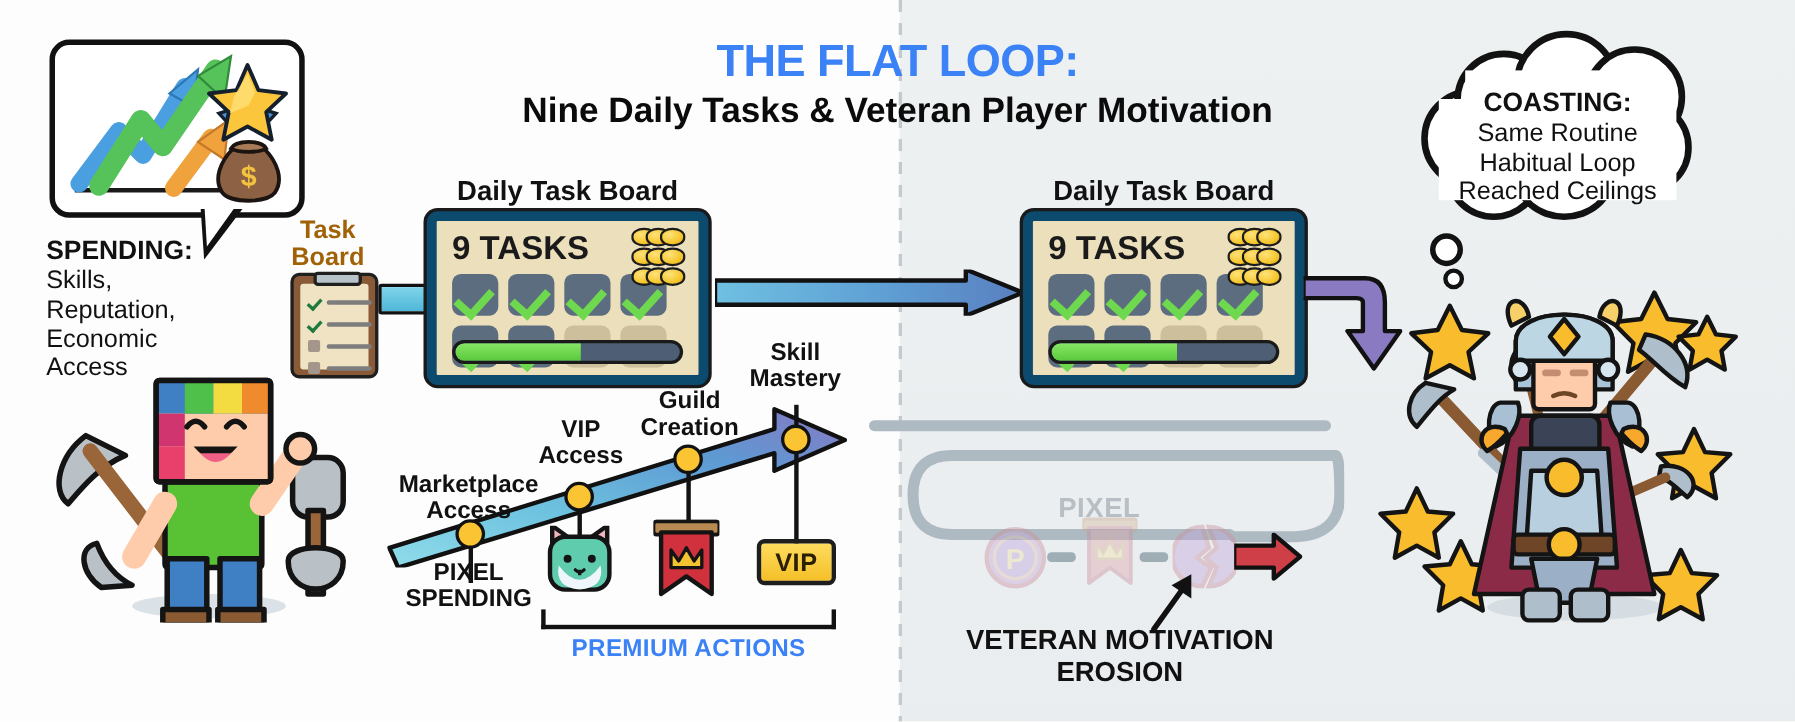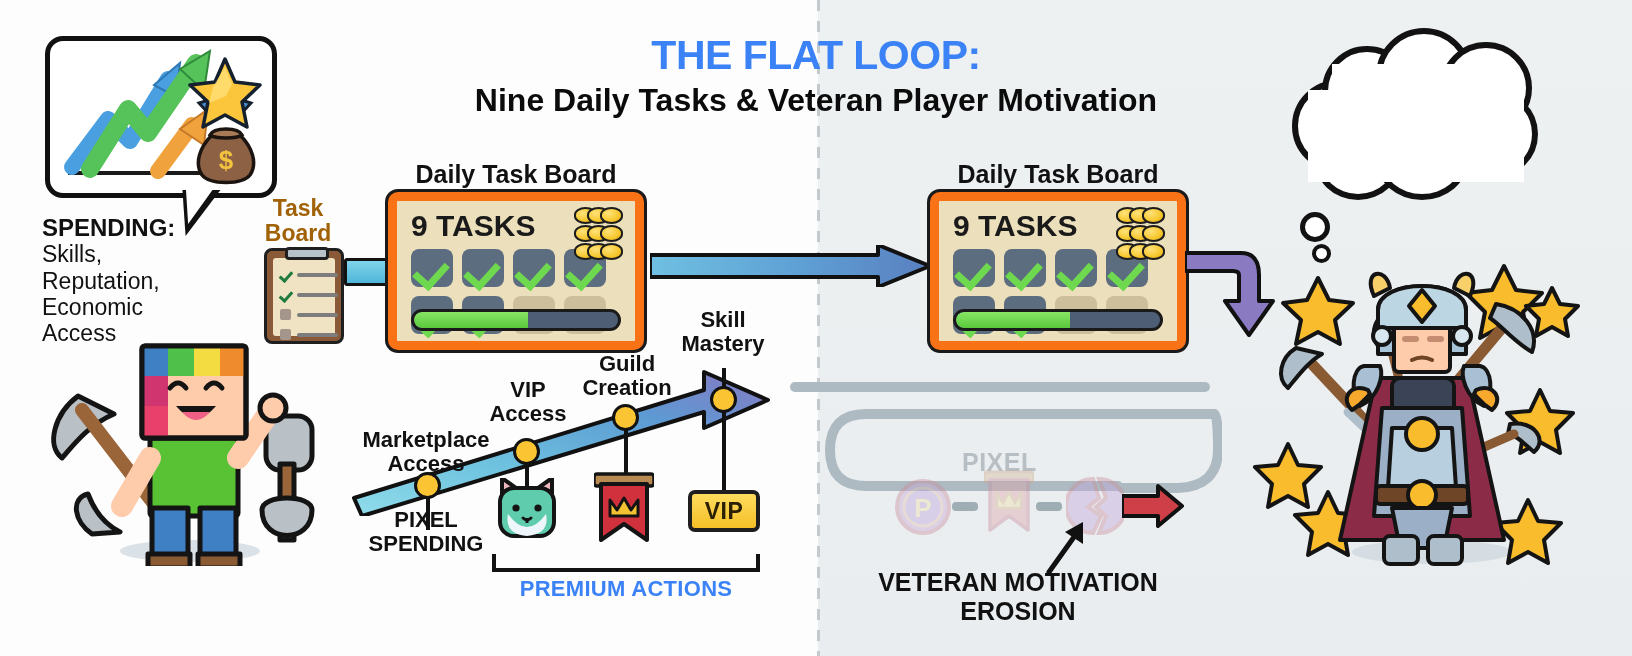--- a/index.html
+++ b/index.html
@@ -43,21 +43,21 @@
     border-top: 36px solid #fff; transform: skewX(-6deg);
   }
   .build-text {
     position: absolute; left: 42px; top: 214px; width: 180px;
     font-size: 23px; line-height: 1.14; color: #111;
   }
   .build-text b { font-size: 24px; }
 
   
   .board {
-    position: absolute; border: 9px solid #f97316; border-radius: 10px;
+    position: absolute; border: 9px solid #0c4a6e; border-radius: 10px;
     background: #ecdfbb; box-shadow: 0 0 0 3px #1a1a1a;
   }
   .board-title {
     position: absolute; font-size: 25px; font-weight: bold; color: #111; text-align: center;
   }
   .board-tasks { position: absolute; left: 14px; top: 8px; font-size: 30px; font-weight: bold; color: #1a1a1a; }
   .cbgrid { position: absolute; left: 14px; top: 48px; display: grid; grid-template-columns: repeat(4,42px); gap: 9px; }
   .cb { width: 42px; height: 38px; border-radius: 8px; background: #5d6d80; position: relative; }
   .cb.empty { background: #cdbe9c; }
   .cb.on::after {
@@ -402,20 +402,26 @@
   <div class="cloud">
     <div class="cbub" style="left:0;top:52px;width:92px;height:92px;"></div>
     <div class="cbub" style="left:30px;top:18px;width:90px;height:90px;"></div>
     <div class="cbub" style="left:84px;top:0;width:96px;height:96px;"></div>
     <div class="cbub" style="left:148px;top:14px;width:92px;height:92px;"></div>
     <div class="cbub" style="left:158px;top:62px;width:88px;height:88px;"></div>
     <div class="cbub" style="left:22px;top:88px;width:88px;height:84px;"></div>
     <div class="cbub" style="left:84px;top:92px;width:92px;height:80px;"></div>
     <div class="abs" style="left:16px;top:62px;width:216px;height:92px;background:#fff;"></div>
     <div class="abs" style="left:40px;top:36px;width:162px;height:112px;background:#fff;"></div>
+  </div>
+  <div class="cloud-text">
+    <b>COASTING:</b><br>
+    <span>Same Routine</span><br>
+    <span>Habitual Loop</span><br>
+    <span>Reached Ceilings</span>
   </div>
   <div class="cbub" style="left:1300px;top:212px;width:30px;height:30px;border-width:5px;"></div>
   <div class="cbub" style="left:1312px;top:244px;width:19px;height:19px;border-width:4px;"></div>
 
   <div class="gray-rail"></div>
   <svg class="gray-loop" viewBox="0 0 400 160">
     <path d="M392 6 L44 6 Q8 6 8 42 Q8 78 44 78 L296 78" fill="none" stroke="#aebac2" stroke-width="10" stroke-linecap="round"></path>
     <path d="M392 6 Q396 6 396 42 Q396 78 356 80 L300 80" fill="none" stroke="#aebac2" stroke-width="10" stroke-linecap="round"></path>
   </svg>
 

